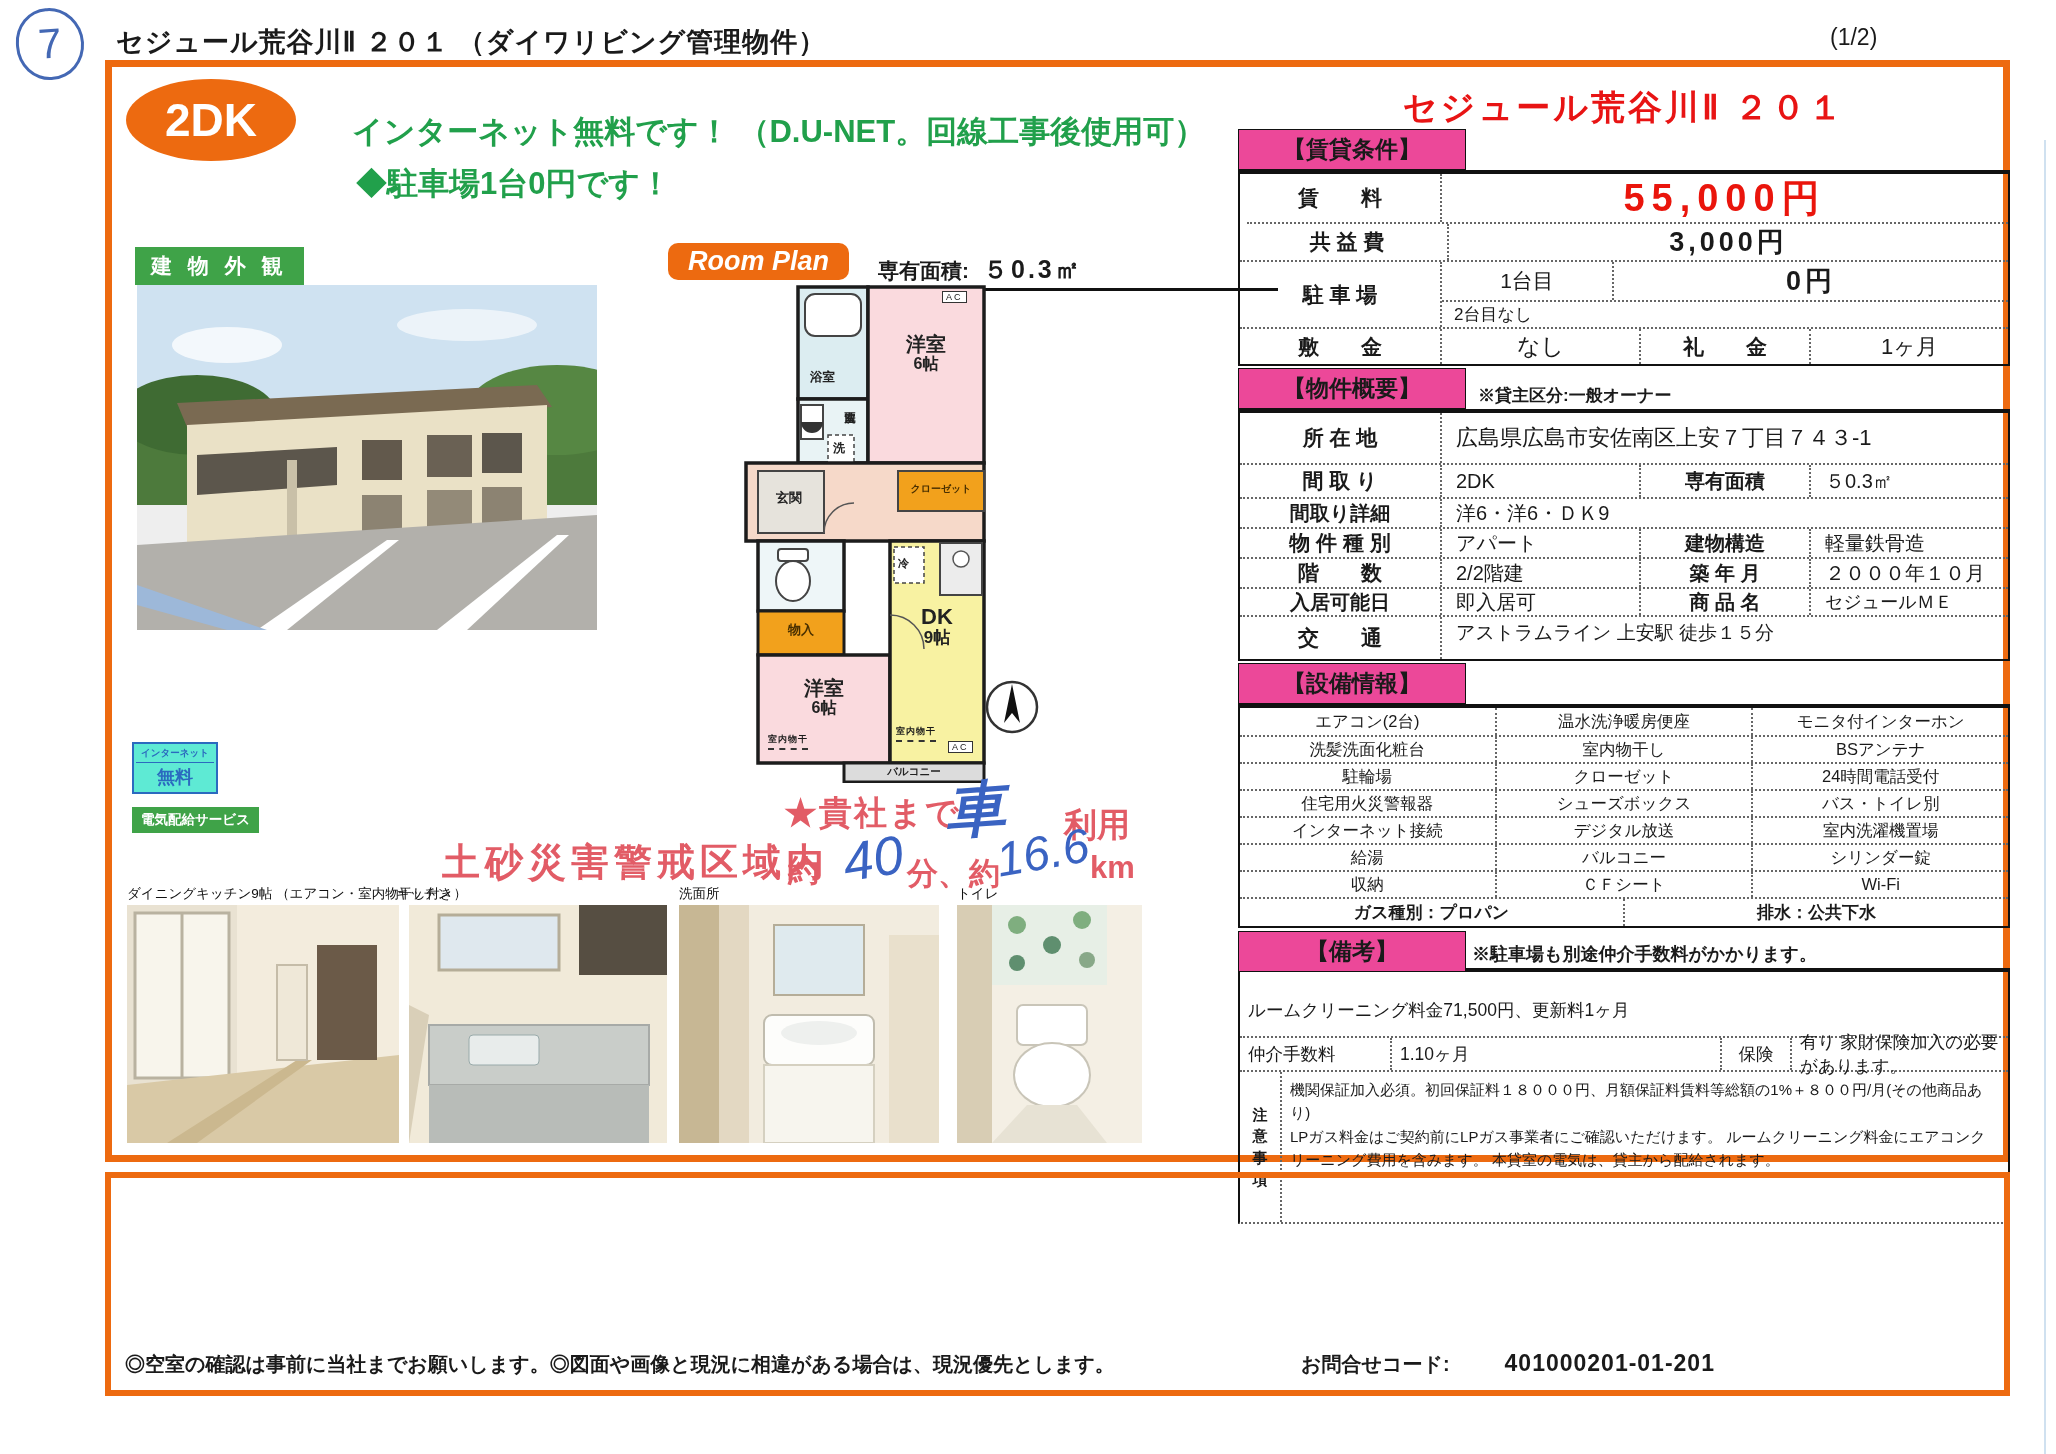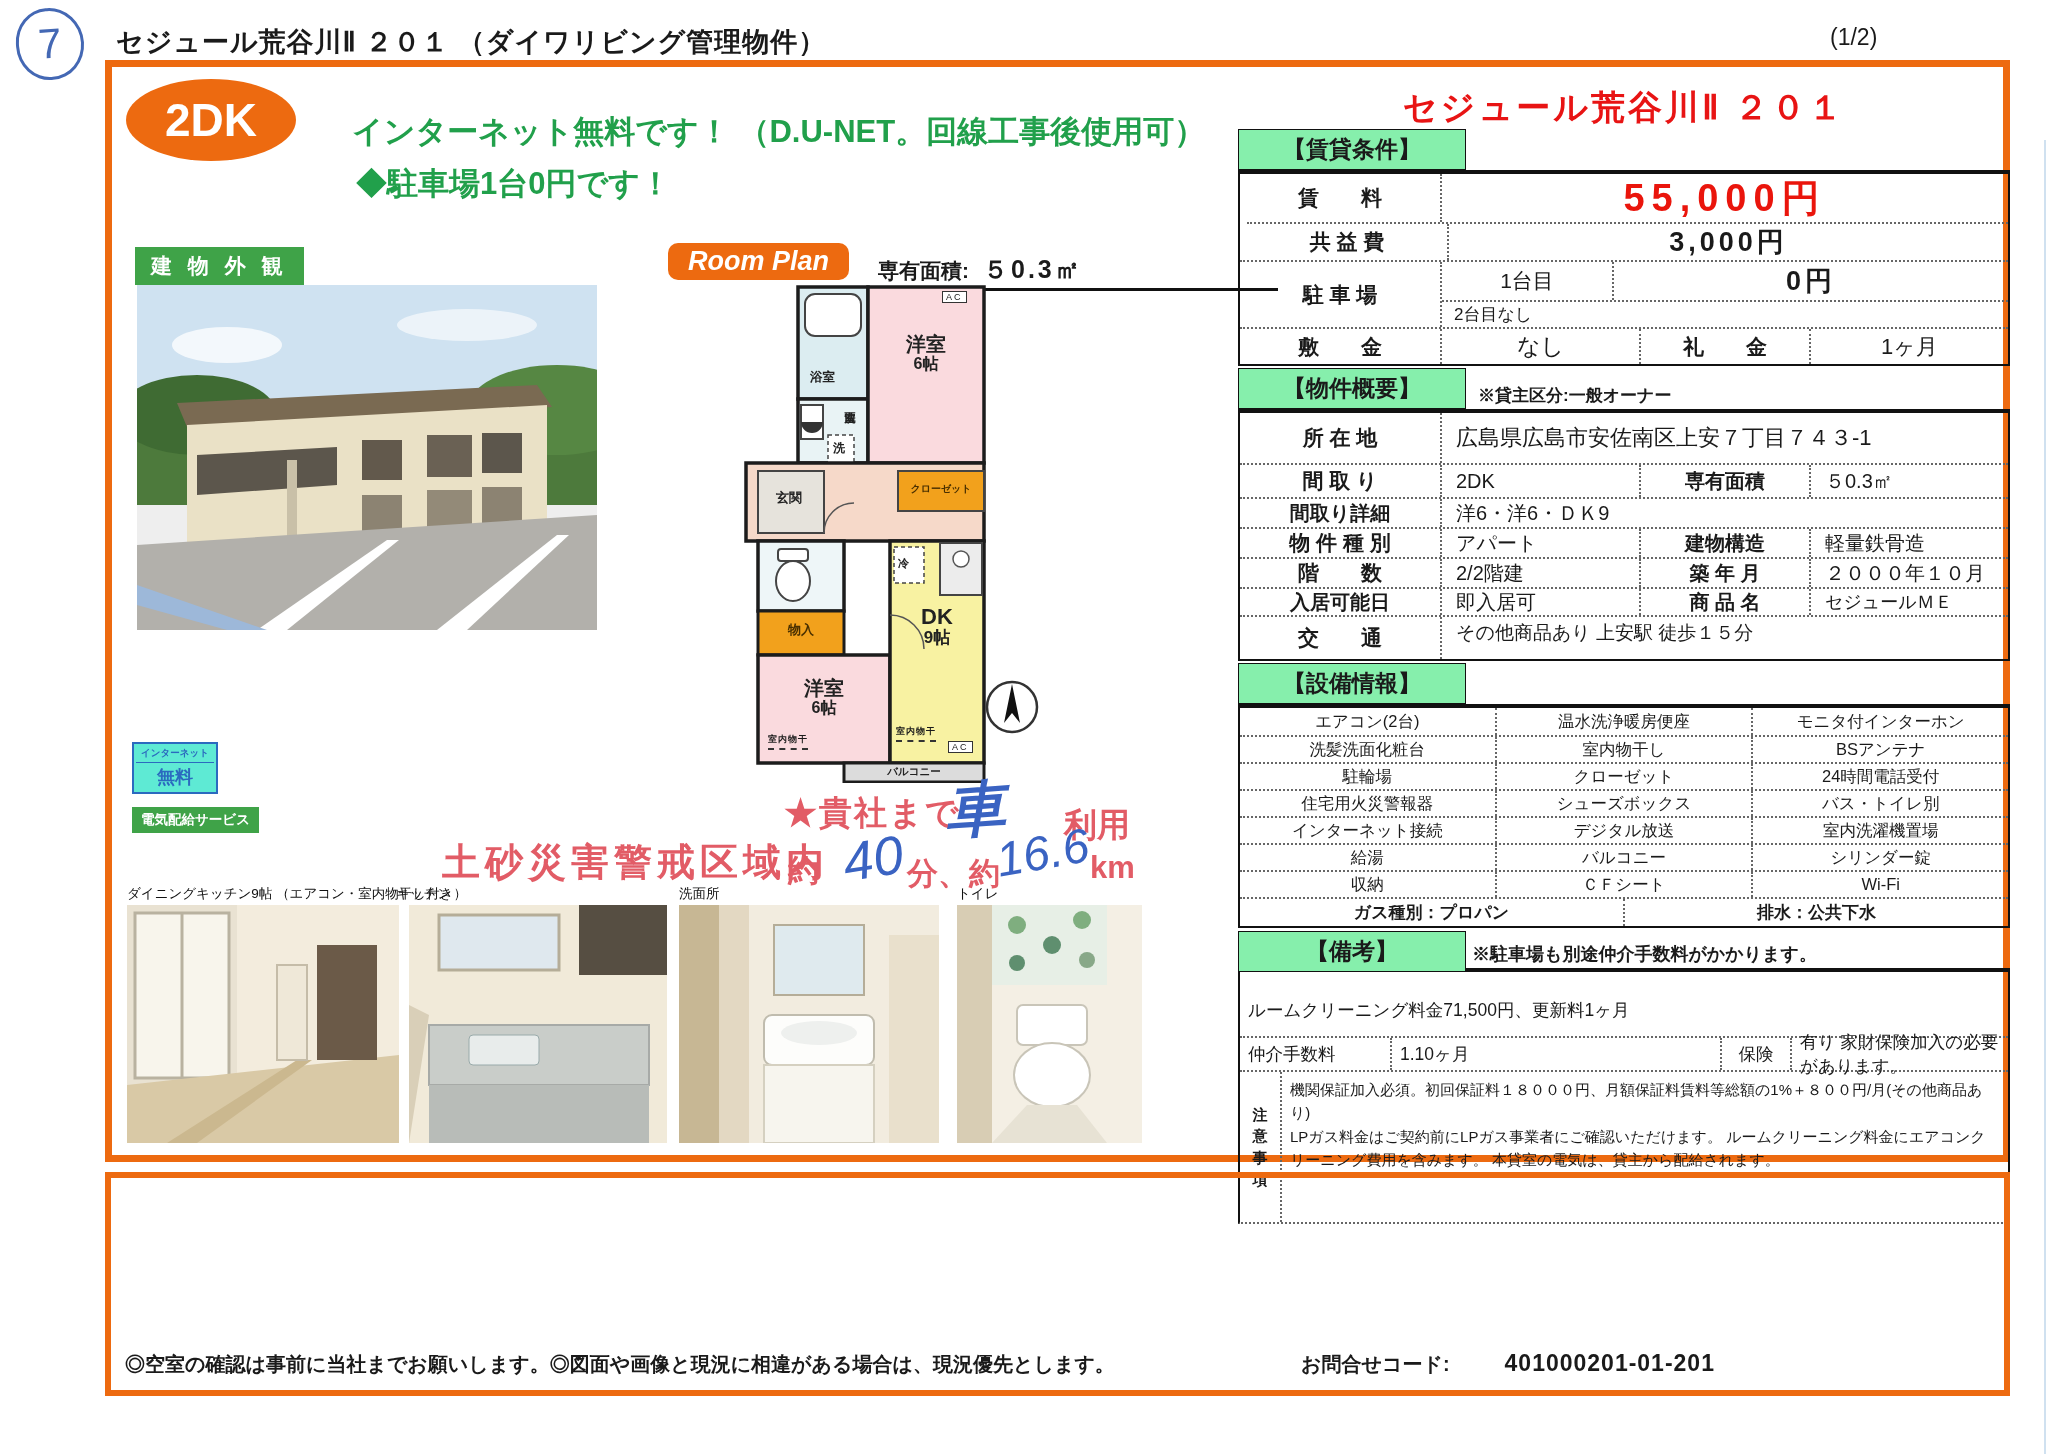--- a/index.html
+++ b/index.html
@@ -61,21 +61,21 @@
   .floorplan{position:absolute;left:632px;top:218px;width:242px;height:498px;}
   .fp-label{position:absolute;color:#222;line-height:1.1;}
   .fp-center{display:flex;flex-direction:column;align-items:center;justify-content:center;text-align:center;}
   .fp-ac{position:absolute;border:1.5px solid #333;background:#fff;font-size:9px;text-align:center;padding:0 3px;letter-spacing:2px;}
   .fp-dry{position:absolute;font-size:9px;font-weight:bold;letter-spacing:1px;border-bottom:2px dashed #333;padding-bottom:2px;}
   .compass{position:absolute;left:872px;top:612px;width:56px;height:56px;}
 
   
   .rc{position:absolute;left:1126px;top:62px;width:772px;font-size:20px;}
   .hdrbar{display:flex;align-items:stretch;border-bottom:4px solid #111;}
-  .ylw{background:#86efac;border:1.5px solid #111;font-weight:bold;font-size:23px;text-align:center;width:228px;padding:4px 0;box-sizing:border-box;}
+  .ylw{background:#ec4899;border:1.5px solid #111;font-weight:bold;font-size:23px;text-align:center;width:228px;padding:4px 0;box-sizing:border-box;}
   .hdr-note{align-self:flex-end;font-size:17px;font-weight:bold;padding:0 0 2px 12px;}
   .tbl{border-left:2px solid #111;border-right:2px solid #111;border-bottom:2px solid #111;}
   .row{display:flex;border-top:2px dotted #666;box-sizing:border-box;}
   .row.first{border-top:none;}
   .cell{display:flex;align-items:center;box-sizing:border-box;}
   .cdiv{border-left:2px dotted #666;}
   .lbl{font-weight:bold;font-size:21px;justify-content:center;width:200px;flex:none;}
   .sublbl{font-weight:bold;font-size:20px;justify-content:center;width:170px;flex:none;}
   .val-c{justify-content:center;flex:1;}
   .val-l{justify-content:flex-start;padding-left:14px;flex:1;}
@@ -347,21 +347,21 @@
           <div class="cell val-l cdiv">２０００年１０月</div>
         </div>
         <div class="row" style="height:28px;">
           <div class="cell lbl" style="font-size:20px;">入居可能日</div>
           <div class="cell val-l cdiv" style="max-width:218px;">即入居可</div>
           <div class="cell sublbl cdiv">商 品 名</div>
           <div class="cell val-l cdiv" style="font-size:18px;">セジュールＭＥ</div>
         </div>
         <div class="row" style="height:44px;">
           <div class="cell lbl">交　　通</div>
-          <div class="cell cdiv" style="flex:1;align-items:flex-start;padding:3px 0 0 14px;font-size:19px;">その他商品あり 上安駅 徒歩１５分</div>
+          <div class="cell cdiv" style="flex:1;align-items:flex-start;padding:3px 0 0 14px;font-size:19px;">アストラムライン 上安駅 徒歩１５分</div>
         </div>
       </div>
 
       <div class="hdrbar" style="margin-top:2px;">
         <div class="ylw">【設備情報】</div>
       </div>
       <div class="tbl">
         <div class="row first" style="height:27px;">
             <div class="cell eq-cell">エアコン(2台)</div>
             <div class="cell eq-cell cdiv">温水洗浄暖房便座</div>

